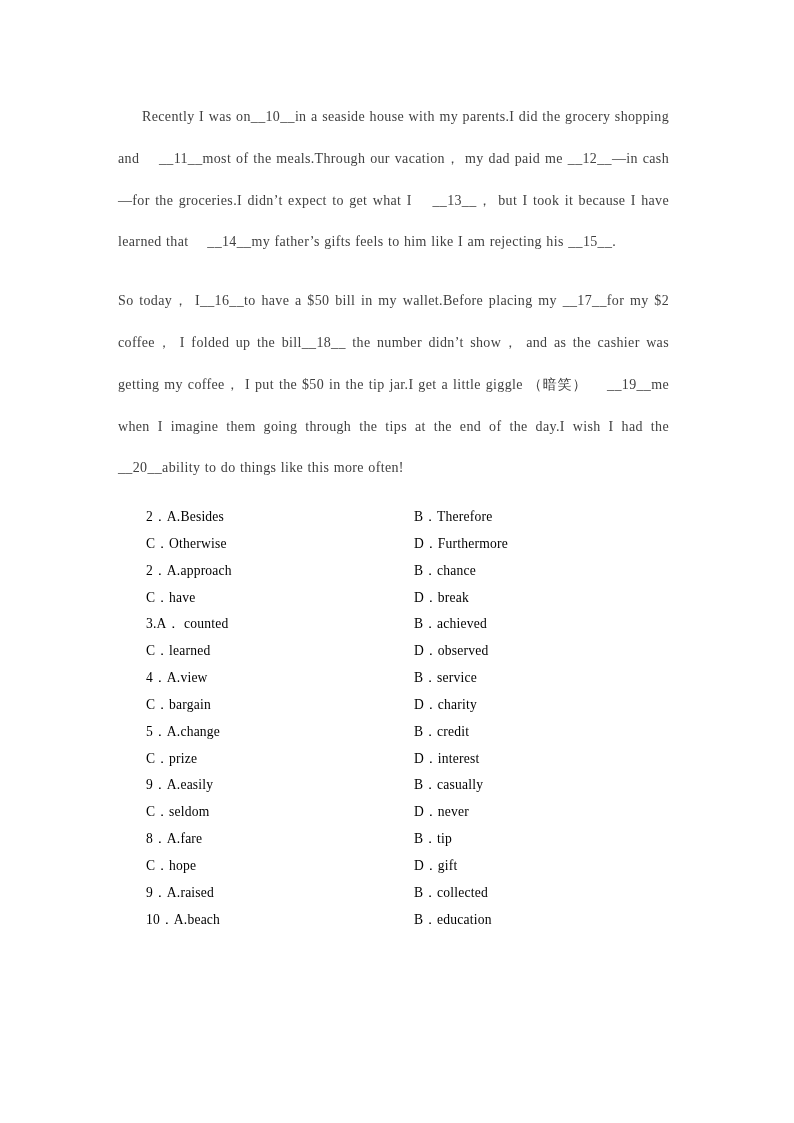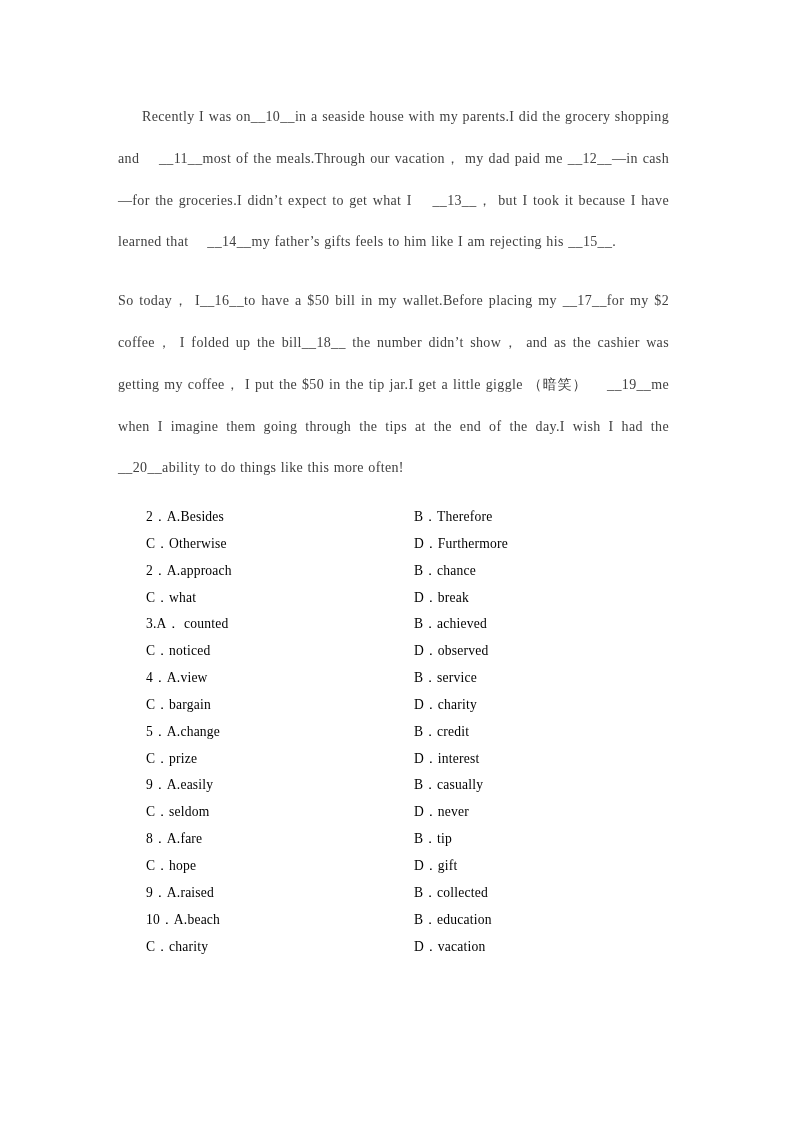--- a/index.html
+++ b/index.html
@@ -85,29 +85,29 @@
     </div>
     <div class="opt-row">
       <span class="opt-left">C．Otherwise</span>
       <span class="opt-right">D．Furthermore</span>
     </div>
     <div class="opt-row">
       <span class="opt-left">2．A.approach</span>
       <span class="opt-right">B．chance</span>
     </div>
     <div class="opt-row">
-      <span class="opt-left">C．what</span>
+      <span class="opt-left">C．have</span>
       <span class="opt-right">D．break</span>
     </div>
     <div class="opt-row">
       <span class="opt-left">3.A． counted</span>
       <span class="opt-right">B．achieved</span>
     </div>
     <div class="opt-row">
-      <span class="opt-left">C．noticed</span>
+      <span class="opt-left">C．learned</span>
       <span class="opt-right">D．observed</span>
     </div>
     <div class="opt-row">
       <span class="opt-left">4．A.view</span>
       <span class="opt-right">B．service</span>
     </div>
     <div class="opt-row">
       <span class="opt-left">C．bargain</span>
       <span class="opt-right">D．charity</span>
     </div>
@@ -136,19 +136,15 @@
       <span class="opt-right">D．gift</span>
     </div>
     <div class="opt-row">
       <span class="opt-left">9．A.raised</span>
       <span class="opt-right">B．collected</span>
     </div>
     <div class="opt-row">
       <span class="opt-left">10．A.beach</span>
       <span class="opt-right">B．education</span>
     </div>
-    <div class="opt-row">
-      <span class="opt-left">C．charity</span>
-      <span class="opt-right">D．vacation</span>
-    </div>
   </div>
 
 </div>
 
 </body></html>

